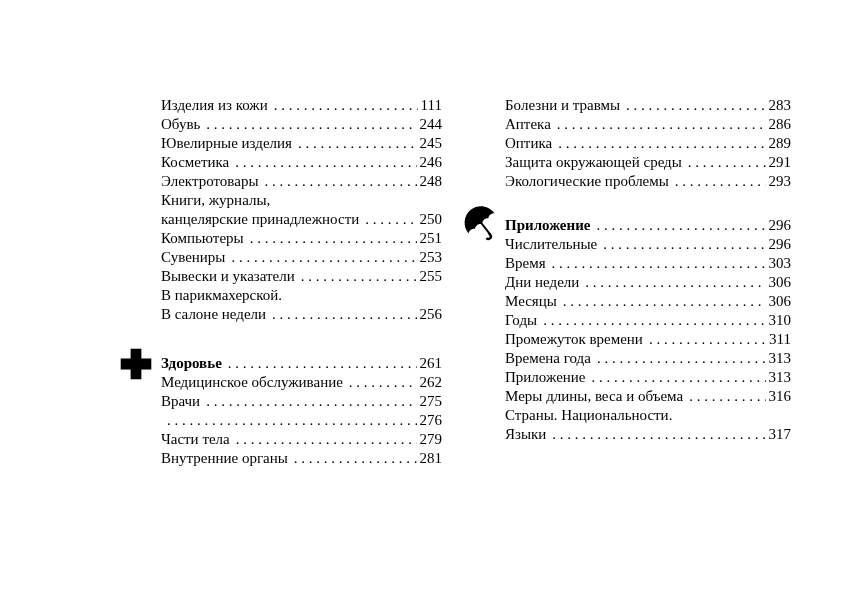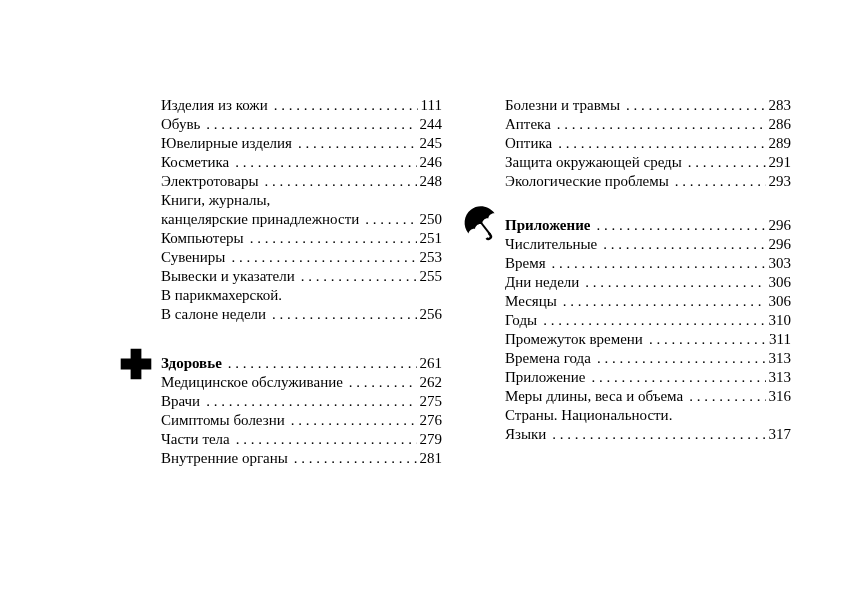--- a/index.html
+++ b/index.html
@@ -140,21 +140,20 @@
           <span class="label">Медицинское обслуживание</span>
           <span class="dots"></span>
           <span class="pagenum">262</span>
         </div>
         <div class="row">
           <span class="label">Врачи</span>
           <span class="dots"></span>
           <span class="pagenum">275</span>
         </div>
         <div class="row">
-          <span class="label">Симптомы болезни</span>
           <span class="dots"></span>
           <span class="pagenum">276</span>
         </div>
         <div class="row">
           <span class="label">Части тела</span>
           <span class="dots"></span>
           <span class="pagenum">279</span>
         </div>
         <div class="row">
           <span class="label">Внутренние органы</span>

